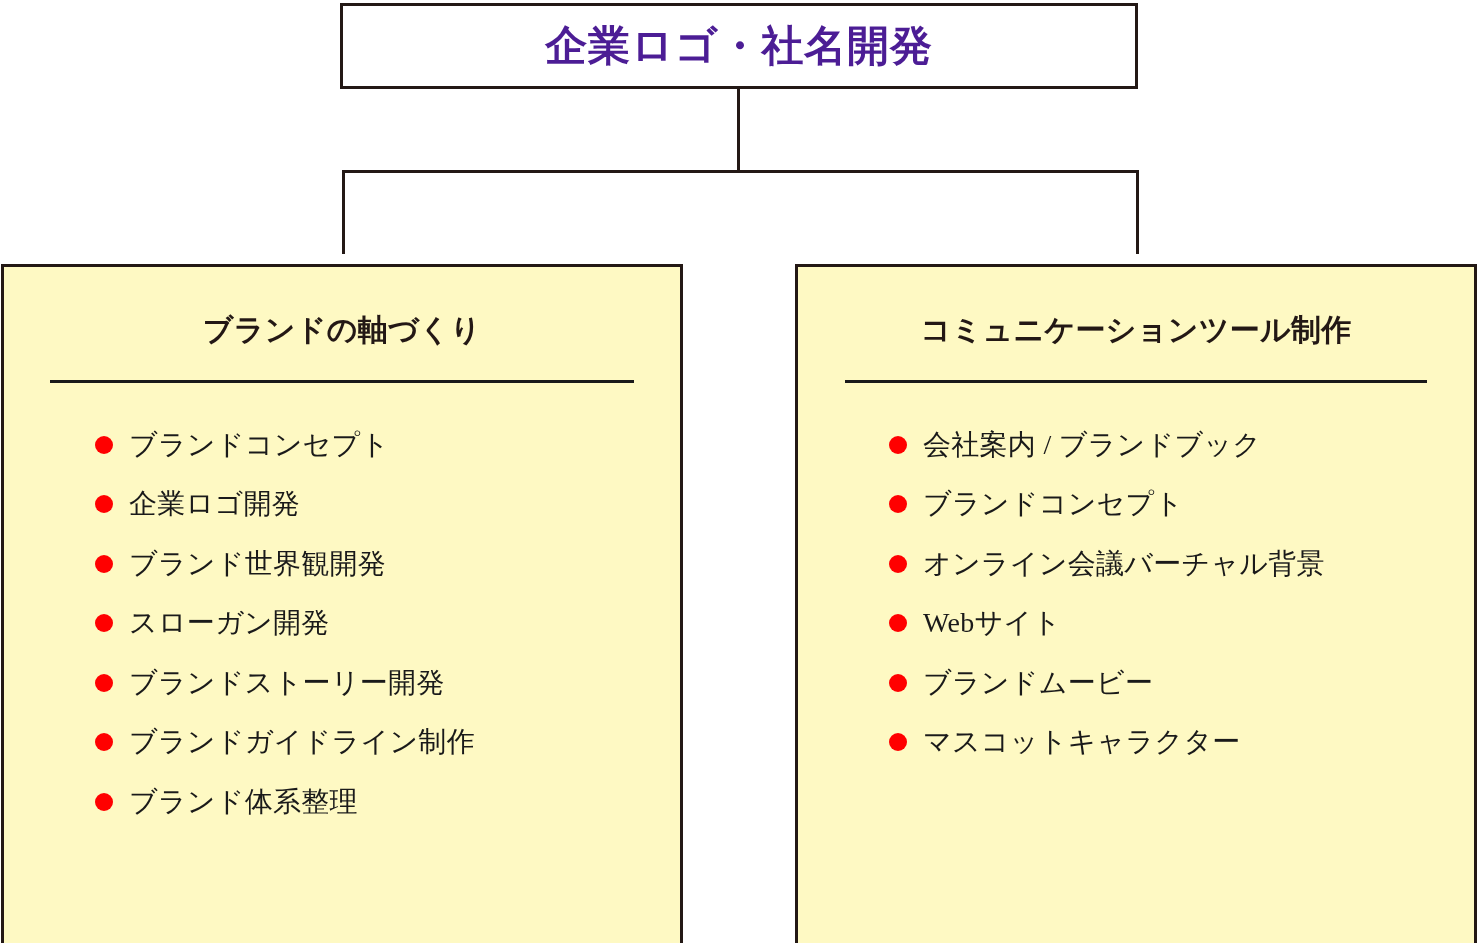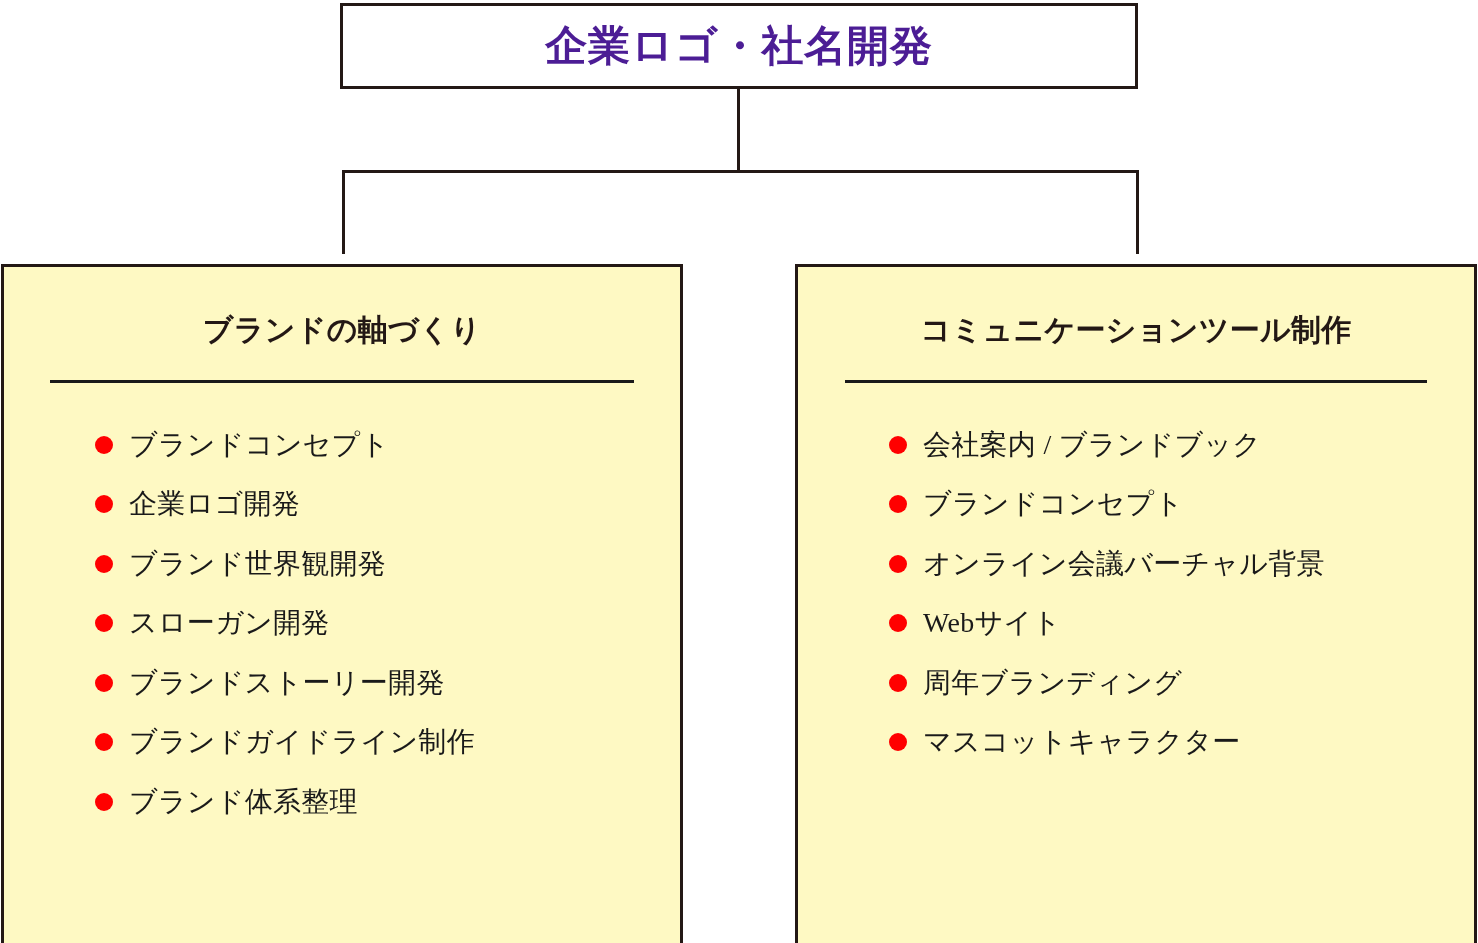--- a/index.html
+++ b/index.html
@@ -196,21 +196,21 @@
       <li class="item">
         <span class="bullet"></span>
         <span class="item-label">オンライン会議バーチャル背景</span>
       </li>
       <li class="item">
         <span class="bullet"></span>
         <span class="item-label">Webサイト</span>
       </li>
       <li class="item">
         <span class="bullet"></span>
-        <span class="item-label">周年ブランディング</span>
+        <span class="item-label">ブランドムービー</span>
       </li>
       <li class="item">
         <span class="bullet"></span>
         <span class="item-label">マスコットキャラクター</span>
       </li>
     </ul>
   </div>
 
 </div>
 

